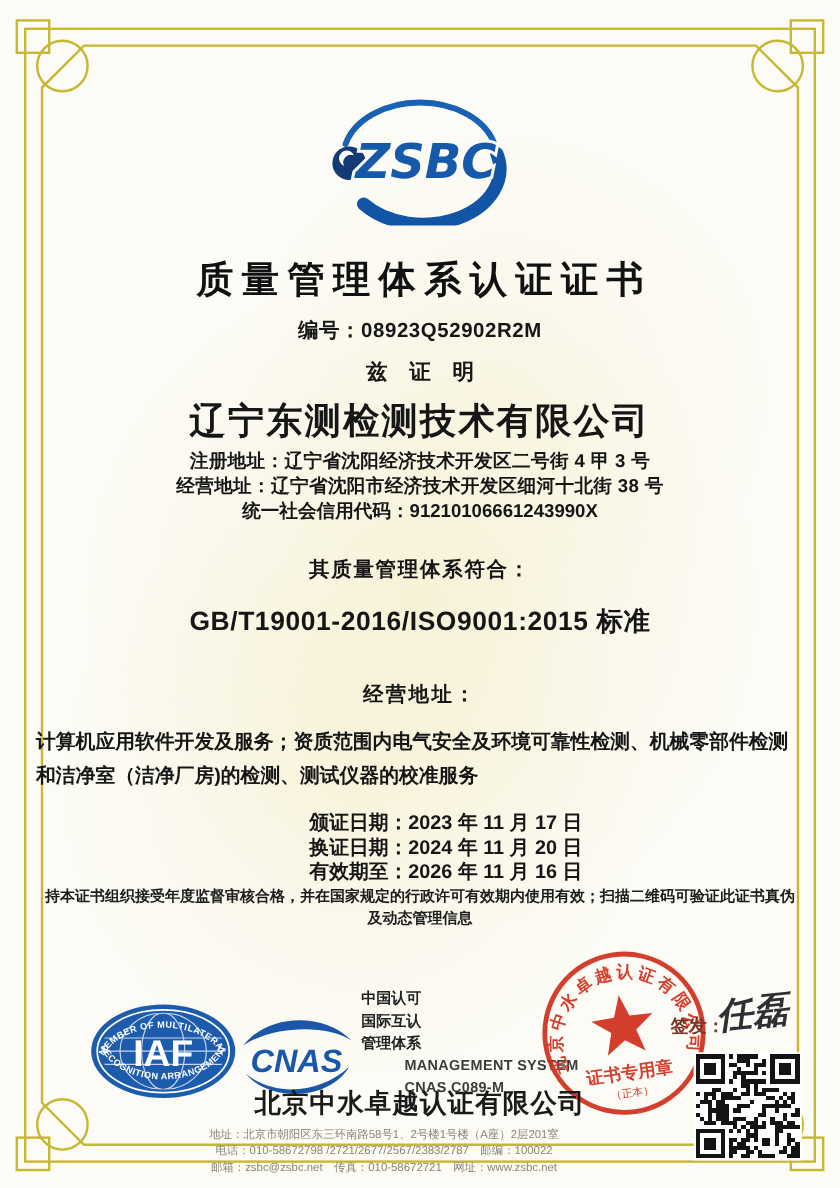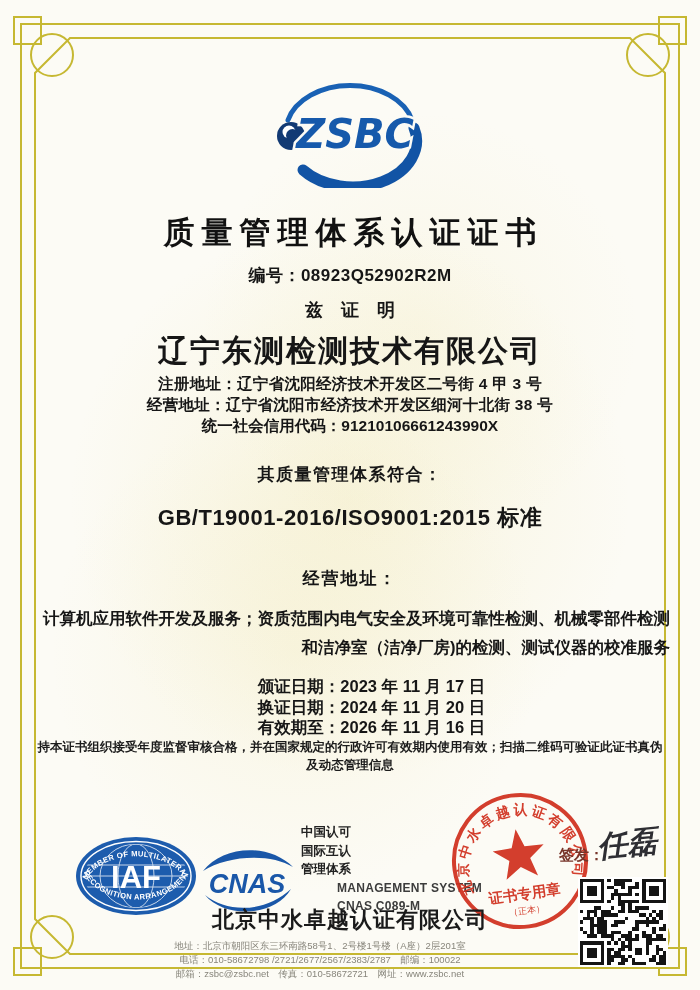--- a/index.html
+++ b/index.html
@@ -19,21 +19,21 @@
   .cert-no{top:264px;font-size:17px;font-weight:bold;letter-spacing:.5px;}
   .certify{top:298px;font-size:18px;font-weight:bold;}
   .company-name{top:331px;font-size:30px;font-weight:800;letter-spacing:2px;}
   .addr{font-size:15.5px;font-weight:bold;letter-spacing:.3px;}
   .addr-reg{top:374px;}
   .addr-op{top:395px;}
   .credit{top:416px;font-size:15.5px;font-weight:bold;}
   .conform{top:463px;font-size:17px;font-weight:bold;letter-spacing:1.5px;}
   .standard{top:503px;font-size:22px;font-weight:bold;letter-spacing:.5px;}
   .scope-label{top:567px;font-size:17px;font-weight:bold;letter-spacing:2px;}
-  .scope-text{top:604px;left:30px;width:640px;font-size:16.5px;font-weight:bold;line-height:29px;text-align:right;}
+  .scope-text{top:604px;left:30px;width:640px;font-size:16.5px;font-weight:bold;line-height:29px;text-align:left;}
   .dates{top:676px;}
   .dates .inner{display:inline-block;text-align:left;font-size:16.5px;font-weight:bold;line-height:20.5px;margin-left:43px;}
   .note{top:739px;left:35px;width:630px;font-size:12.5px;font-weight:bold;line-height:17.5px;text-align:center;color:#1c1c1c;}
   .accr{left:301px;top:823px;text-align:left;}
   .accr .cn{font-size:12.5px;font-weight:600;line-height:18.5px;color:#222;}
   .accr .en{font-size:12px;font-weight:700;line-height:18.5px;color:#3c3c3c;letter-spacing:.3px;padding-left:36px;}
   .seal-wrap{left:445px;top:786px;transform:rotate(-8deg);}
   .sign-label{left:559px;top:846px;font-size:15px;font-weight:800;color:#77352a;}
   .sign-name{left:597px;top:824px;font-size:30px;font-style:italic;font-weight:bold;
              font-family:"DejaVu Serif","Liberation Serif",serif;color:#2e2e33;transform:rotate(-6deg);}

